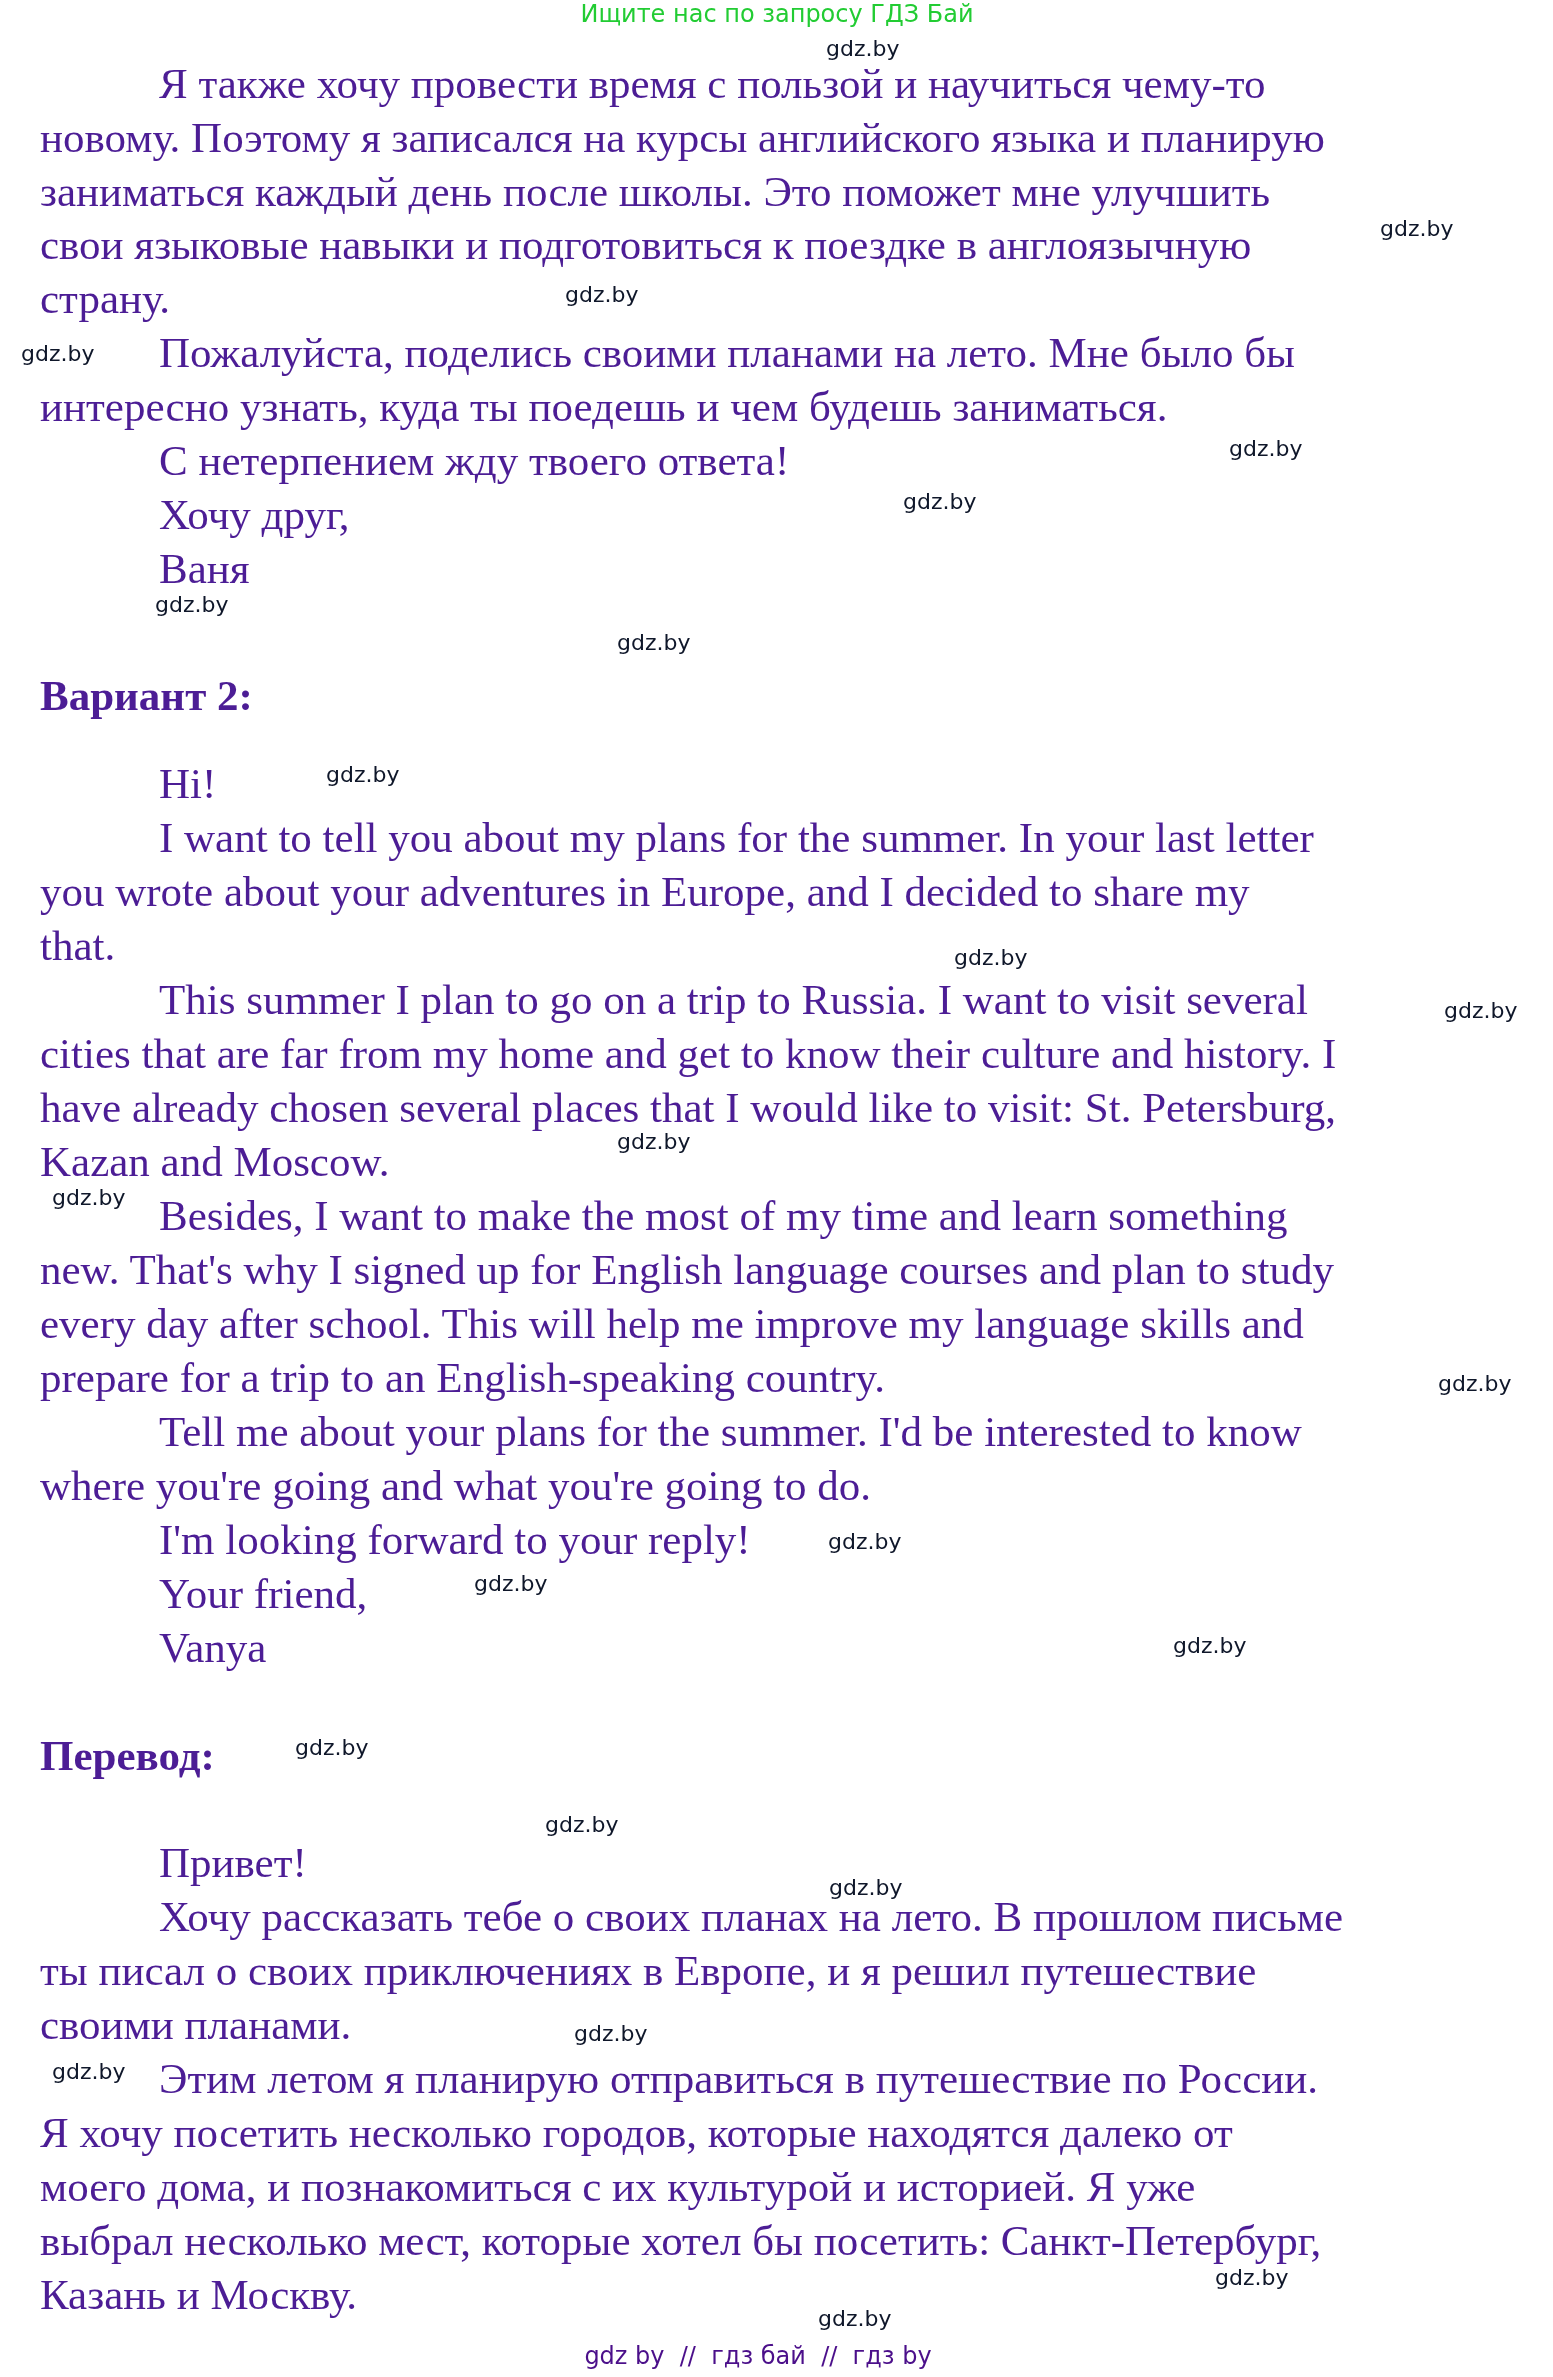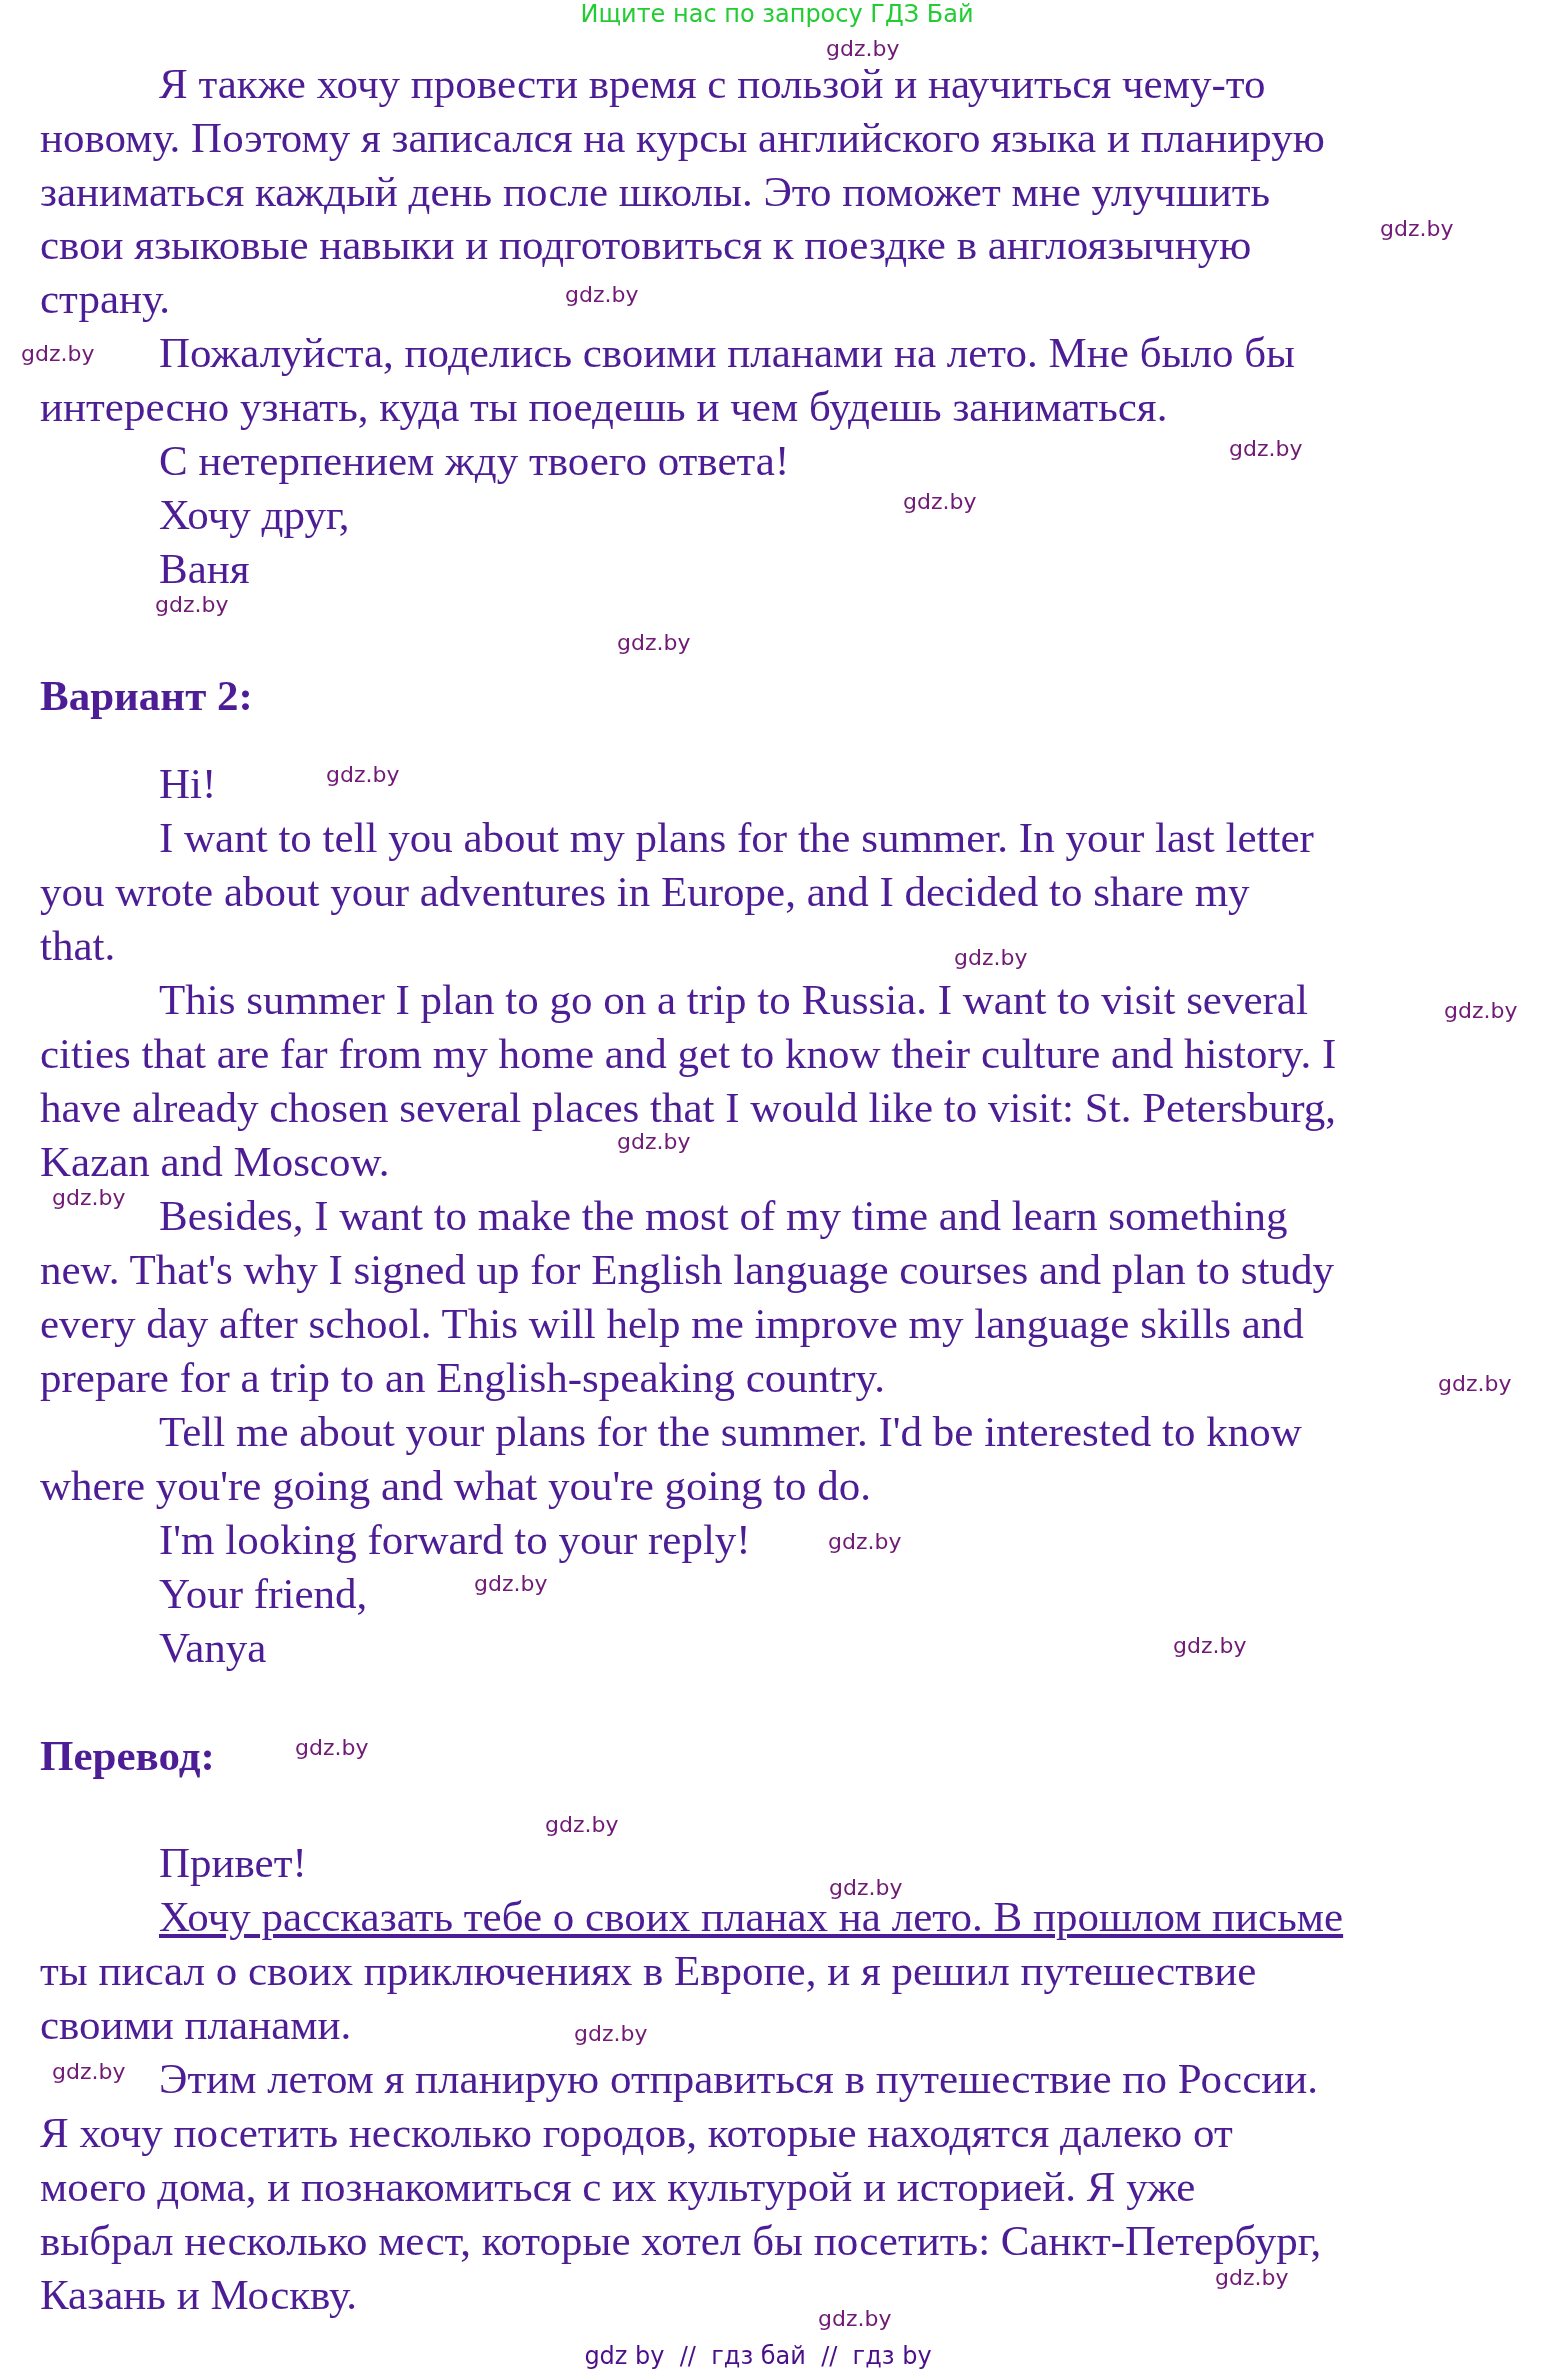--- a/index.html
+++ b/index.html
@@ -1,21 +1,21 @@
 <!DOCTYPE html>
 <html style="font-size:13px"><head>
 <meta charset="utf-8">
 <style>
   html, body { margin:0; padding:0; background:#fff; }
   body { width:1554px; height:2377px; position:relative; overflow:hidden; }
   .hdr { position:absolute; top:0; left:0; width:1554px; text-align:center; color:#22cc33; font-family:"DejaVu Sans", sans-serif; font-size:24px; line-height:29px; }
   .ftr { position:absolute; top:2340px; left:0; width:1516px; text-align:center; color:#4b0f8a; font-family:"DejaVu Sans", sans-serif; font-size:24px; line-height:32px; white-space:pre; }
   .ln { position:absolute; font-family:"Liberation Serif", serif; font-size:43px; line-height:48px; color:#4c1d95; white-space:nowrap; }
   .b { font-weight:bold; }
-  .wm { position:absolute; font-family:"DejaVu Sans", sans-serif; font-size:22px; line-height:24px; color:#701a75; }
+  .wm { position:absolute; font-family:"DejaVu Sans", sans-serif; font-size:22px; line-height:24px; color:#0f172a; }
 </style>
 </head>
 <body>
 
 <div class="hdr">Ищите нас по запросу ГДЗ Бай</div>
 <div id="doc">
     <div class="ln" style="left: 159px; top: 60px;">Я также хочу провести время с пользой и научиться чему-то</div>
     <div class="ln" style="left: 40px; top: 114px;">новому. Поэтому я записался на курсы английского языка и планирую</div>
     <div class="ln" style="left: 40px; top: 168px;">заниматься каждый день после школы. Это поможет мне улучшить</div>
     <div class="ln" style="left: 40px; top: 221px;">свои языковые навыки и подготовиться к поездке в англоязычную</div>
@@ -38,21 +38,21 @@
     <div class="ln" style="left: 40px; top: 1246px;">new. That's why I signed up for English language courses and plan to study</div>
     <div class="ln" style="left: 40px; top: 1300px;">every day after school. This will help me improve my language skills and</div>
     <div class="ln" style="left: 40px; top: 1354px;">prepare for a trip to an English-speaking country.</div>
     <div class="ln" style="left: 159px; top: 1408px;">Tell me about your plans for the summer. I'd be interested to know</div>
     <div class="ln" style="left: 40px; top: 1462px;">where you're going and what you're going to do.</div>
     <div class="ln" style="left: 159px; top: 1516px;">I'm looking forward to your reply!</div>
     <div class="ln" style="left: 159px; top: 1570px;">Your friend,</div>
     <div class="ln" style="left: 159px; top: 1624px;">Vanya</div>
     <div class="ln b" style="left: 40px; top: 1732px;">Перевод:</div>
     <div class="ln" style="left: 159px; top: 1839px;">Привет!</div>
-    <div class="ln" style="left: 159px; top: 1893px; text-decoration: underline;">Хочу рассказать тебе о своих планах на лето. В прошлом письме</div>
+    <div class="ln" style="left: 159px; top: 1893px;">Хочу рассказать тебе о своих планах на лето. В прошлом письме</div>
     <div class="ln" style="left: 40px; top: 1947px;">ты писал о своих приключениях в Европе, и я решил путешествие</div>
     <div class="ln" style="left: 40px; top: 2001px;">своими планами.</div>
     <div class="ln" style="left: 159px; top: 2055px;">Этим летом я планирую отправиться в путешествие по России.</div>
     <div class="ln" style="left: 40px; top: 2109px;">Я хочу посетить несколько городов, которые находятся далеко от</div>
     <div class="ln" style="left: 40px; top: 2163px;">моего дома, и познакомиться с их культурой и историей. Я уже</div>
     <div class="ln" style="left: 40px; top: 2217px;">выбрал несколько мест, которые хотел бы посетить: Санкт-Петербург,</div>
     <div class="ln" style="left: 40px; top: 2271px;">Казань и Москву.</div>
     <div class="wm" style="left: 826px; top: 37px;">gdz.by</div>
     <div class="wm" style="left: 1380px; top: 217px;">gdz.by</div>
     <div class="wm" style="left: 565px; top: 283px;">gdz.by</div>

